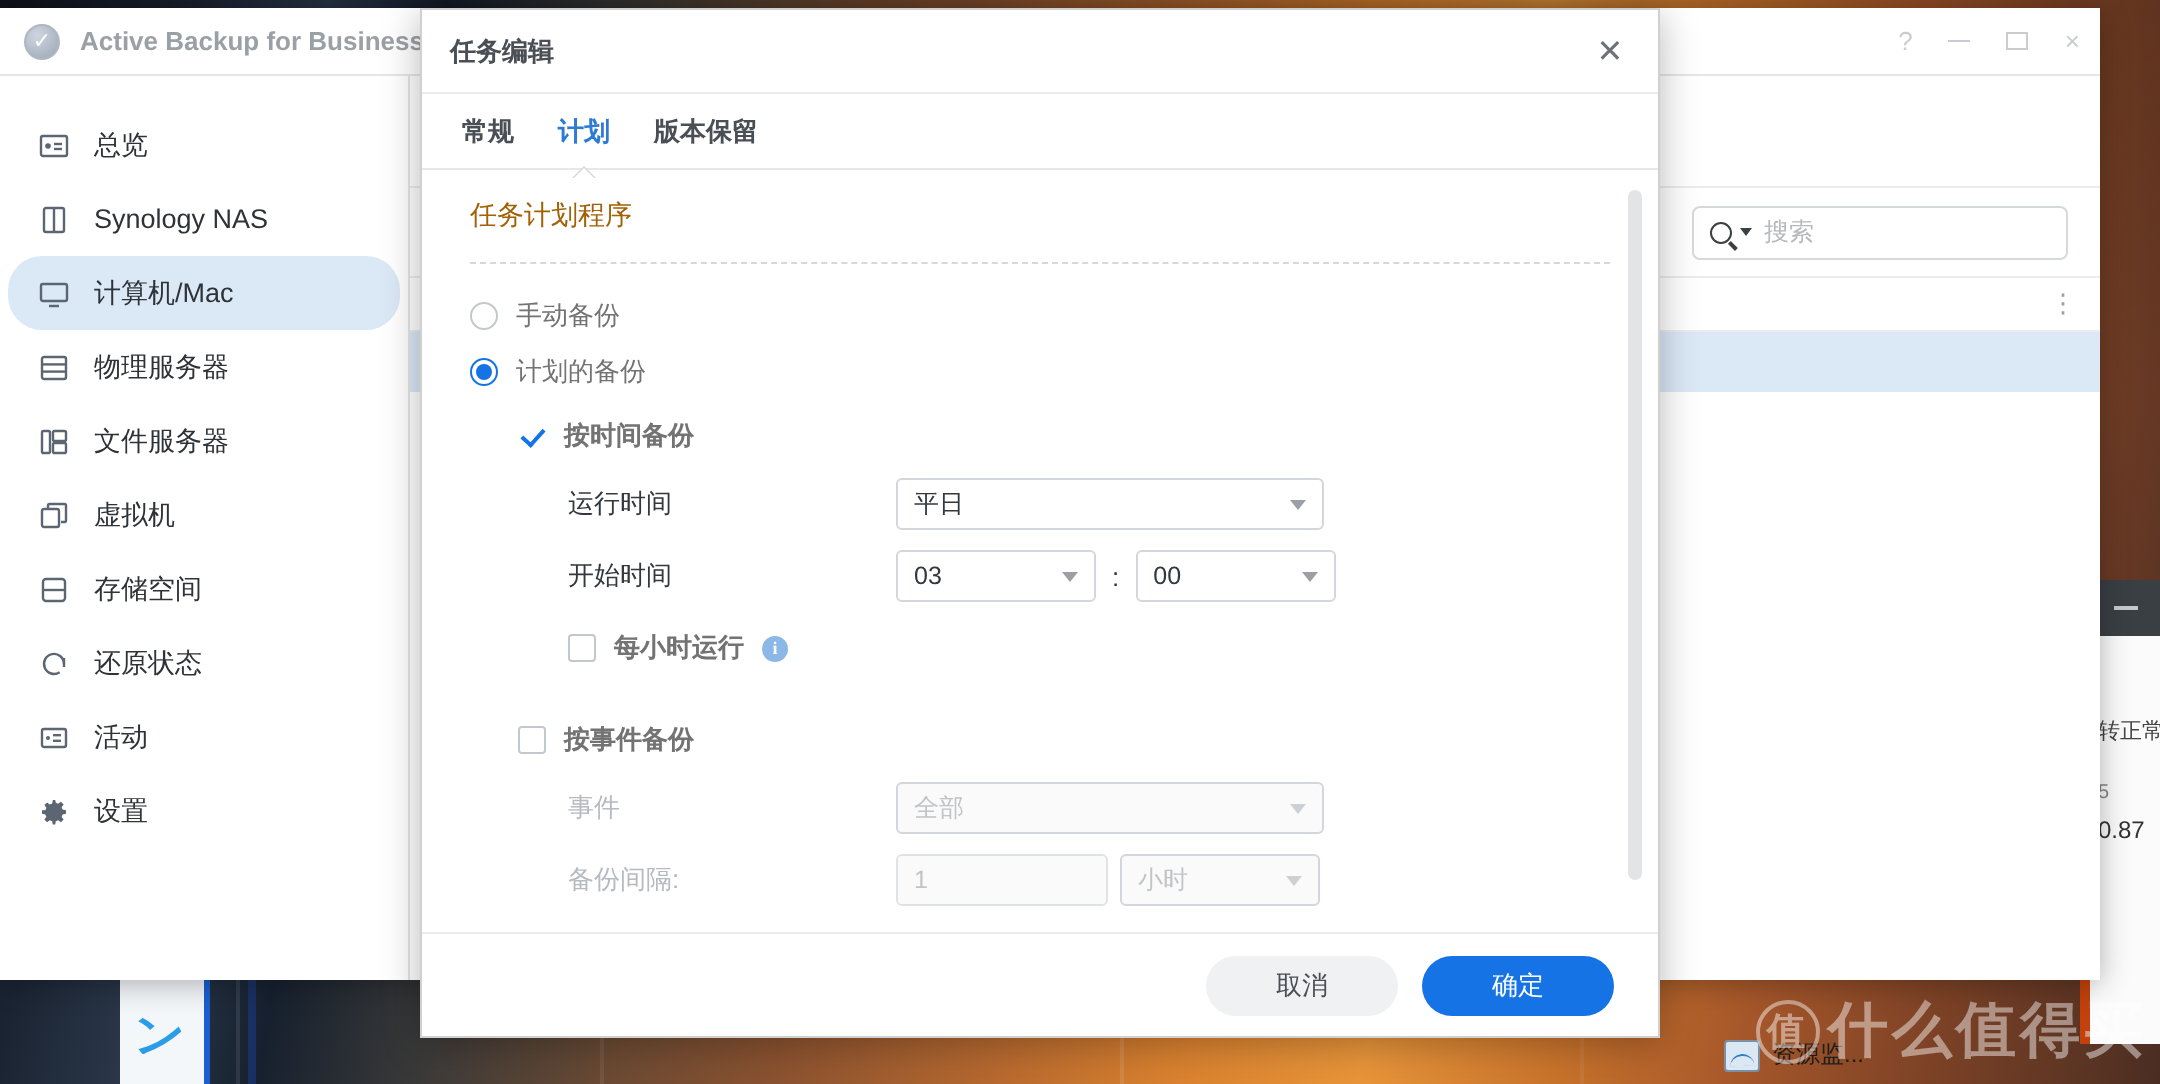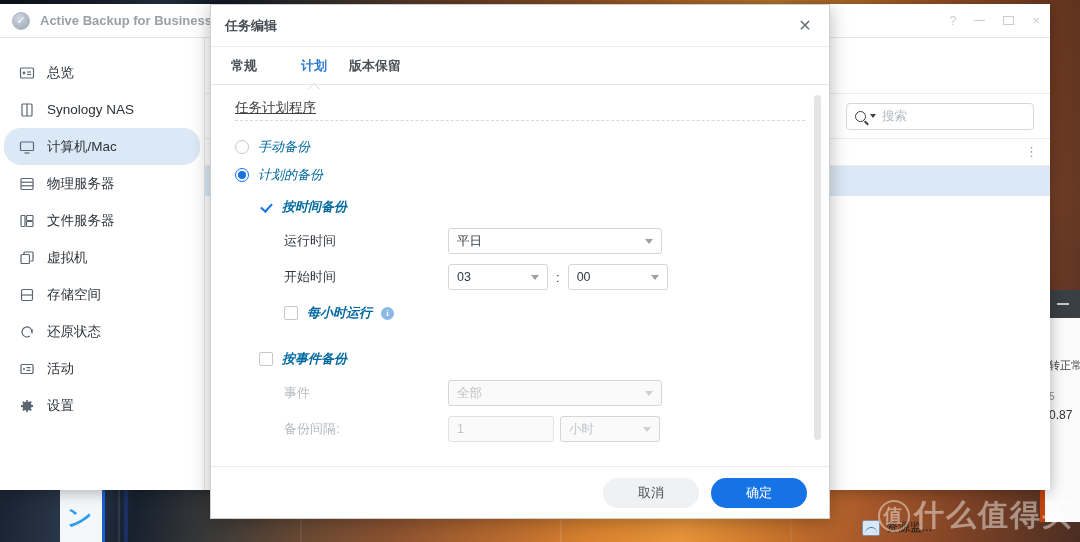--- a/index.html
+++ b/index.html
@@ -236,38 +236,38 @@
     height: 38px; flex: 0 0 38px;
     display: flex; align-items: flex-end; gap: 22px;
     padding: 0 20px;
     border-bottom: 1px solid #e8e8e8;
     position: relative;
   }
   .dlg-tab {
     font-size: 13px; font-weight: bold; color: #4a4f55;
     padding-bottom: 9px; cursor: pointer; position: relative;
   }
-  .dlg-tab.active { color: #2f7bd4; margin-left: 22px; }
+  .dlg-tab.active { color: #2f7bd4; }
   .dlg-tab.active::after {
     content: ""; position: absolute; left: 50%; bottom: -6px;
     margin-left: -6px;
     width: 0; height: 0;
     border-left: 6px solid transparent;
     border-right: 6px solid transparent;
     border-bottom: 6px solid #fff;
     filter: drop-shadow(0 -1px 0 #d8d8d8);
   }
 
   #dlg-body {
     flex: 1; min-height: 0; position: relative;
     padding: 14px 24px 0 24px;
     overflow: hidden;
   }
   .sec-title {
-    font-size: 13.5px; color: #404040; margin-bottom: 3px; text-decoration: underline;
+    font-size: 13.5px; color: #a16207; margin-bottom: 14px;
   }
   .sec-rule { border-bottom: 1px dashed #d6d9dc; margin-bottom: 12px; }
 
   .radio-row, .check-row {
     display: flex; align-items: center; gap: 9px;
     min-height: 28px;
   }
   .radio {
     width: 14px; height: 14px; border-radius: 50%;
     border: 1.5px solid #c3c8cd; background: #fff; flex: 0 0 auto;
@@ -282,21 +282,21 @@
     border: 1.5px solid #c3c8cd; background: #fff; flex: 0 0 auto;
     position: relative;
   }
   .chk.checked { border-color: transparent; }
   .chk.checked::after {
     content: ""; position: absolute; left: 3px; top: 0px;
     width: 5px; height: 9px;
     border-right: 2.2px solid #1573e6; border-bottom: 2.2px solid #1573e6;
     transform: rotate(42deg);
   }
-  .row-label { font-size: 13px; color: #0369a1; font-style: italic; }
+  .row-label { font-size: 13px; color: #737373; }
   .row-label.bold { font-weight: bold; }
 
   .indent-1 { margin-left: 24px; }
   .indent-2 { margin-left: 49px; }
 
   .field-row {
     display: flex; align-items: center; min-height: 32px; margin-top: 4px;
   }
   .field-label { width: 164px; font-size: 13px; color: #32383e; }
   .field-label.dim { color: #b6bbc0; }

